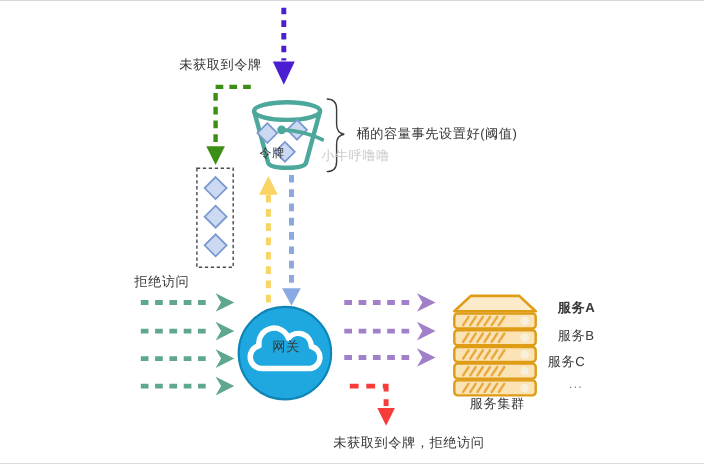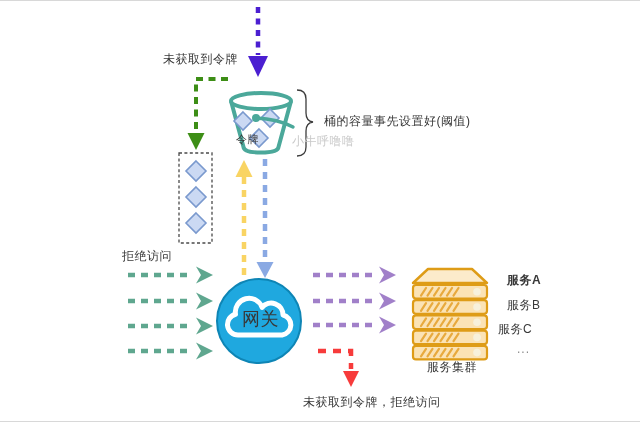--- a/index.html
+++ b/index.html
@@ -7,21 +7,21 @@
     position:relative; width:640px; height:422px; background:#ffffff;
     border-top:1px solid #d8d8d8; border-bottom:1px solid #d8d8d8;
     overflow:hidden; font-family:"Liberation Sans", sans-serif;
     box-sizing:border-box;
   }
   .gfx { position:absolute; left:0; top:0; }
   .lbl { position:absolute; font-size:12px; color:var(--text,#383838); white-space:nowrap; letter-spacing:.5px; }
   .lbl.small { font-size:11px; }
   .watermark { color:var(--watermark,#c9c9c9); }
   .dots { color:#8a8a8a; letter-spacing:1px; }
-  .gateway-label { width:36px; text-align:center; font-size:18px; }
+  .gateway-label { width:36px; text-align:center; font-size:12px; }
 
   
   .issue-line   { stroke:var(--issue_arrow);    stroke-width:4.5; stroke-dasharray:6 5.5; fill:none; }
   .issue-head   { fill:var(--issue_arrow); }
   .overflow-line{ stroke:var(--overflow_arrow); stroke-width:4;   stroke-dasharray:7 5.5; fill:none; }
   .overflow-head{ fill:var(--overflow_arrow); }
   .box-dash     { stroke:var(--box_dash); stroke-width:1.3; stroke-dasharray:3 2.4; fill:none; }
   .diamond      { fill:var(--token_fill); stroke:var(--token_stroke); stroke-width:1.6; }
   .bucket-line  { stroke:var(--bucket); stroke-width:4; fill:#ffffff; stroke-linejoin:round; }
   .bucket-thin  { stroke:var(--bucket); stroke-width:3.4; fill:none; stroke-linecap:round; }

